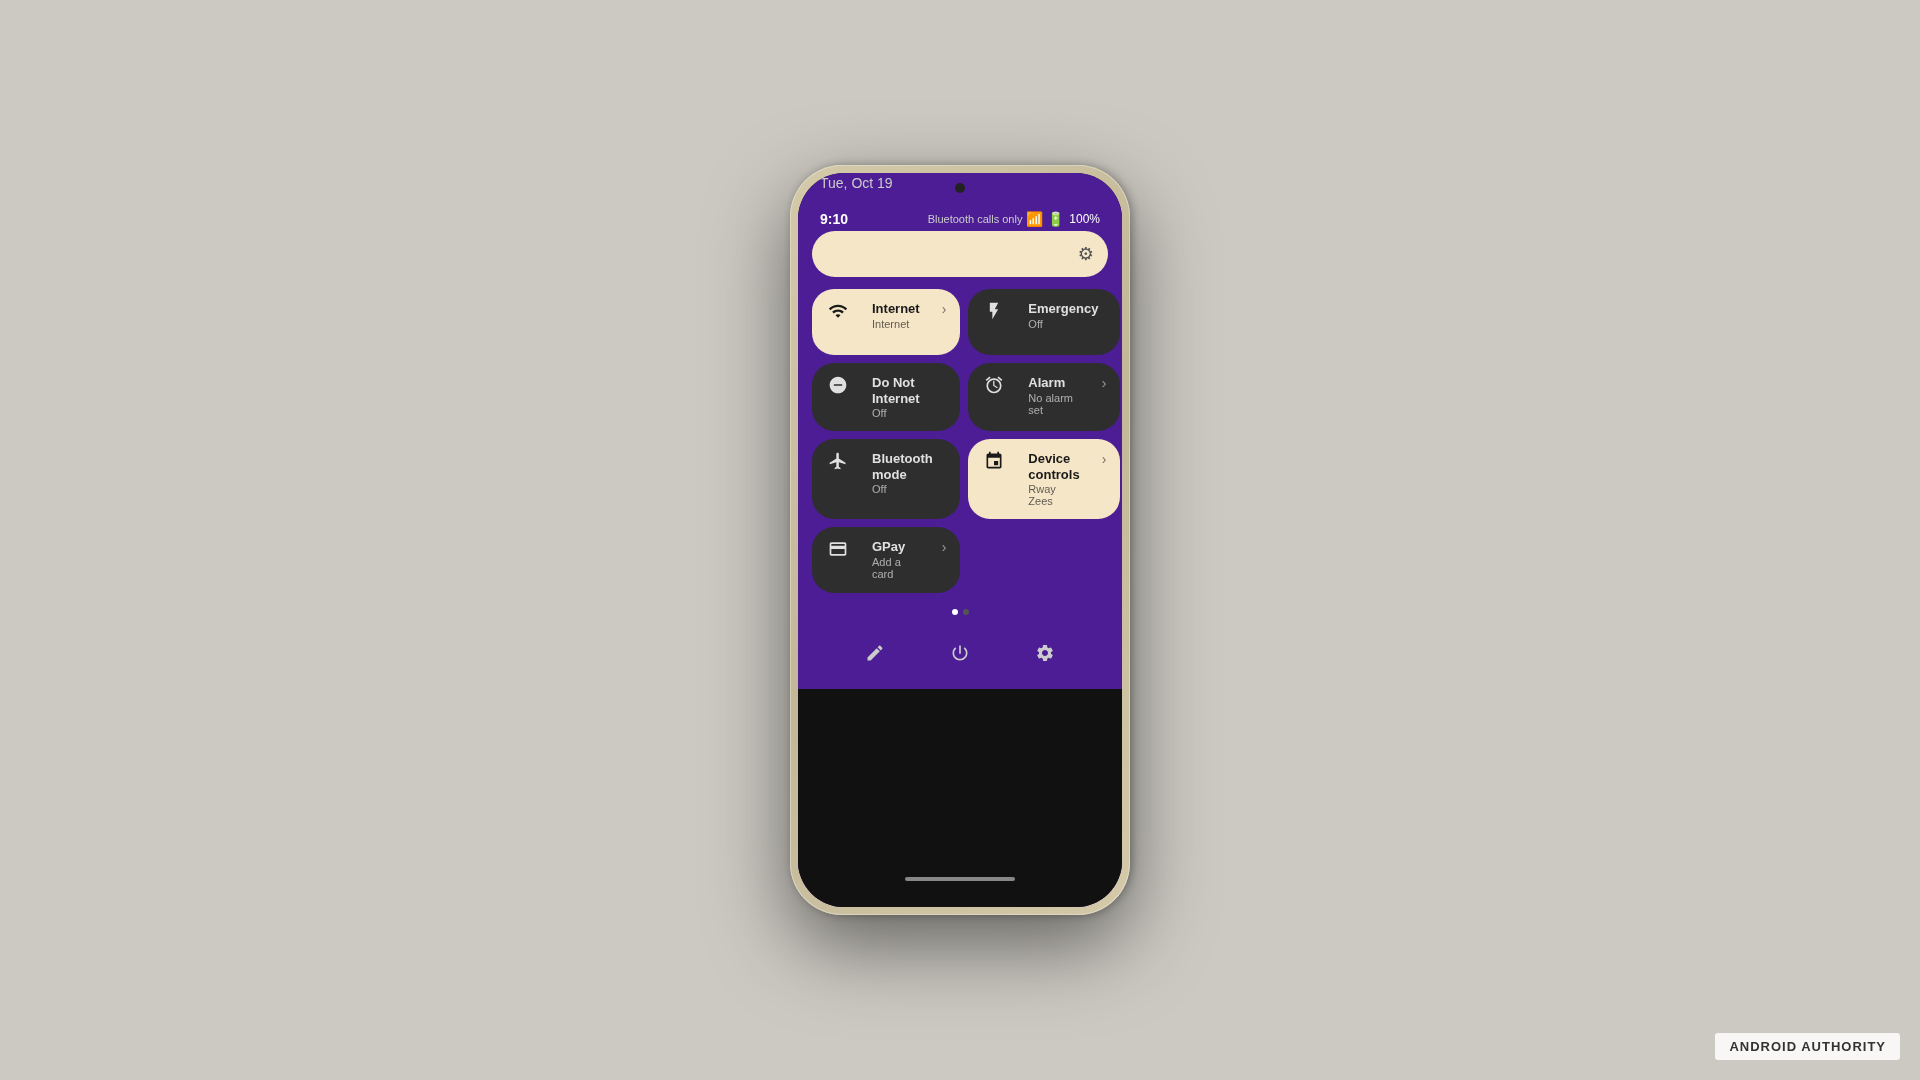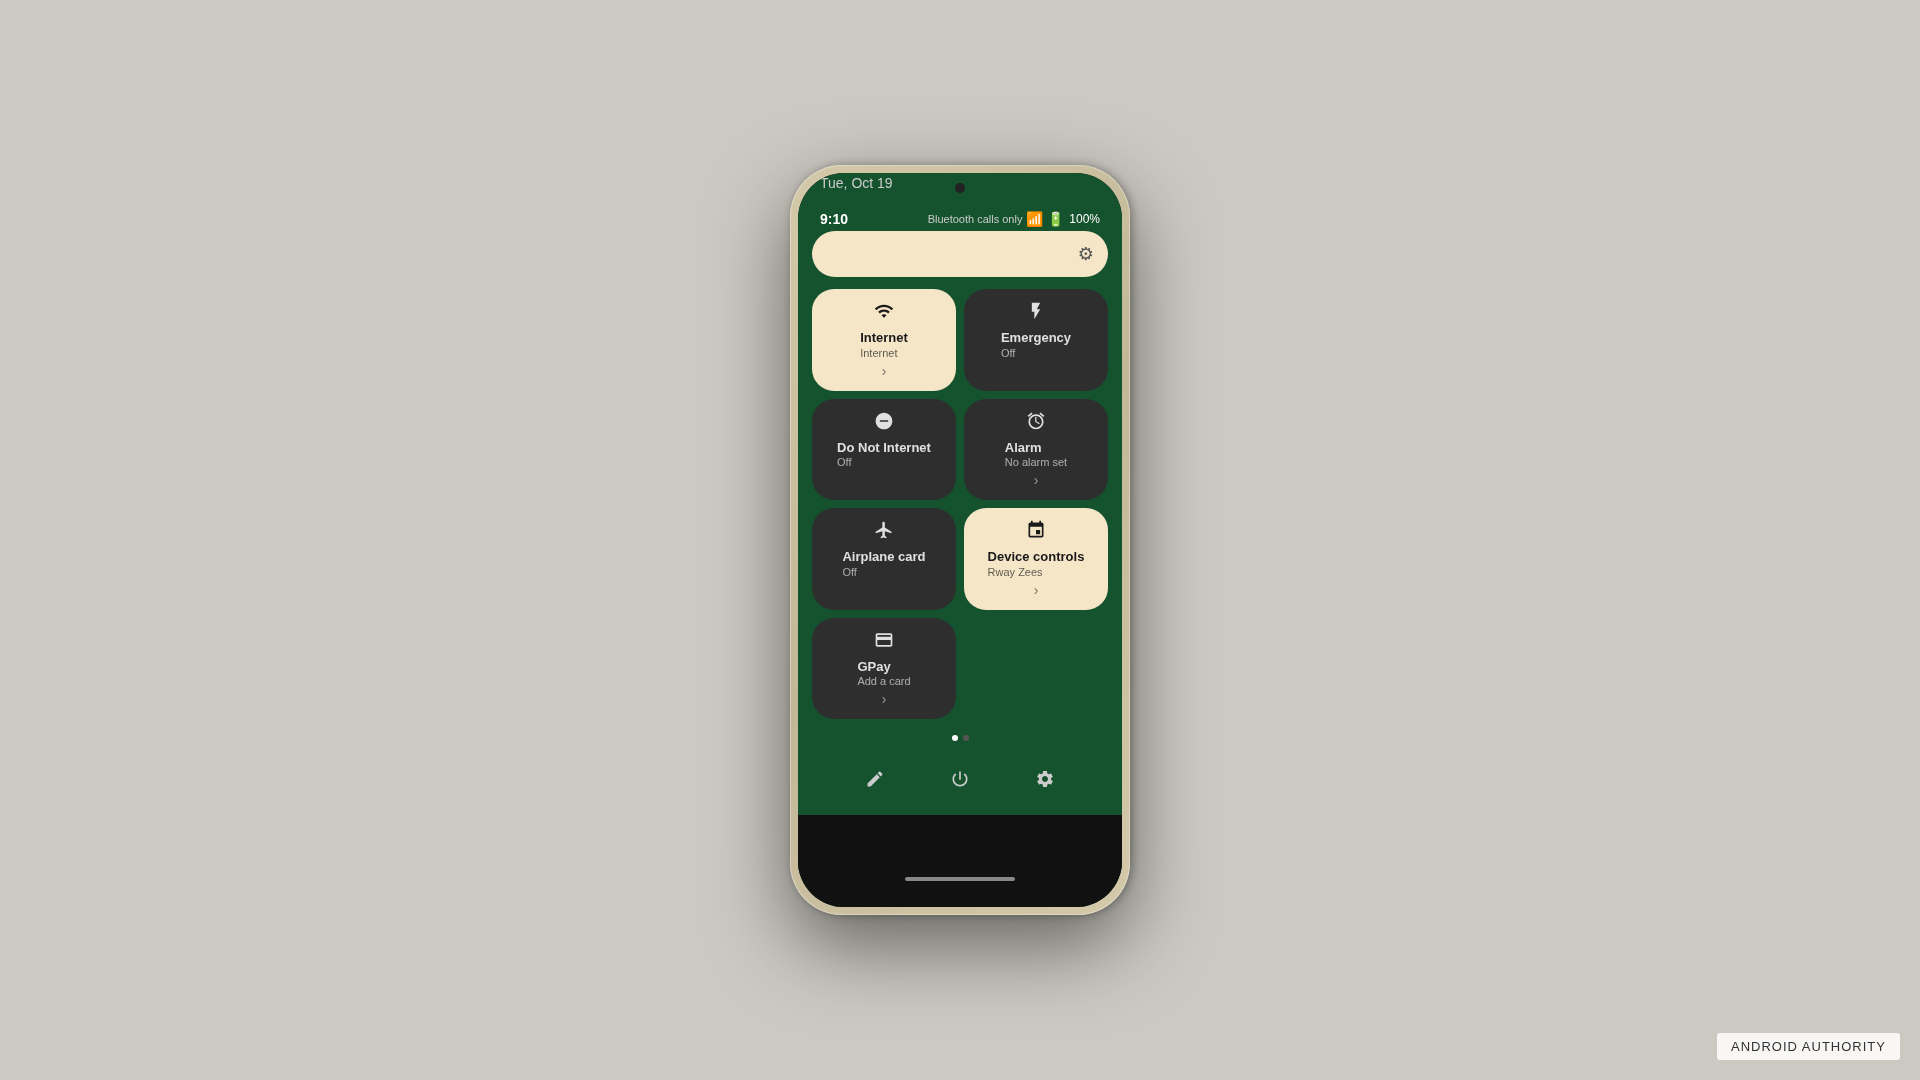--- a/index.html
+++ b/index.html
@@ -24,21 +24,21 @@
     }
 
     
     .watermark {
       position: absolute;
       bottom: 20px;
       right: 20px;
       background: rgba(255,255,255,0.85);
       padding: 6px 14px;
       font-size: 13px;
-      font-weight: 400;
+      font-weight: 700;
       letter-spacing: 1px;
       color: #333;
       border-radius: 3px;
     }
 
     
     .phone-outer {
       position: relative;
       z-index: 10;
       width: 340px;
@@ -64,21 +64,21 @@
       overflow: hidden;
       display: flex;
       flex-direction: column;
       position: relative;
     }
 
     
     .screen {
       width: 100%;
       height: 100%;
-      background: #14532d;
+      background: #4c1d95;
       display: flex;
       flex-direction: column;
       color: #fff;
       position: relative;
       overflow: hidden;
       border-radius: 27px;
     }
 
     
     .status-bar {
@@ -140,26 +140,24 @@
       display: grid;
       grid-template-columns: 1fr 1fr;
       gap: 8px;
       margin-bottom: 10px;
     }
 
     .tile {
       border-radius: 22px;
       padding: 12px 14px;
       display: flex;
-      align-items: center;
-      gap: 4px;
+      gap: 22px;
       cursor: pointer;
       position: relative;
       min-height: 66px;
-      flex-direction: column;
     }
 
     .tile-active {
       background: #f5e6c8;
       color: #1a1a1a;
     }
 
     .tile-inactive {
       background: #2e2e2e;
       color: #e0e0e0;
@@ -364,21 +362,21 @@
             <span class="tile-arrow">›</span>
           </div>
 
           <div class="tile tile-inactive">
             <span class="tile-icon">
               <svg class="icon-svg" viewBox="0 0 24 24" fill="currentColor">
                 <path d="M21 16v-2l-8-5V3.5c0-.83-.67-1.5-1.5-1.5S10 2.67 10 3.5V9l-8 5v2l8-2.5V19l-2 1.5V22l3.5-1 3.5 1v-1.5L13 19v-5.5l8 2.5z"></path>
               </svg>
             </span>
             <div class="tile-text">
-              <div class="tile-title">Airplane card</div>
+              <div class="tile-title">Bluetooth mode</div>
               <div class="tile-subtitle">Off</div>
             </div>
           </div>
 
           <div class="tile tile-active">
             <span class="tile-icon">
               <svg class="icon-svg" viewBox="0 0 24 24" fill="currentColor">
                 <path d="M17 12h-5v5h5v-5zM16 1v2H8V1H6v2H5c-1.11 0-1.99.9-1.99 2L3 19c0 1.1.89 2 2 2h14c1.1 0 2-.9 2-2V5c0-1.1-.9-2-2-2h-1V1h-2zm3 18H5V8h14v11z"></path>
               </svg>
             </span>

